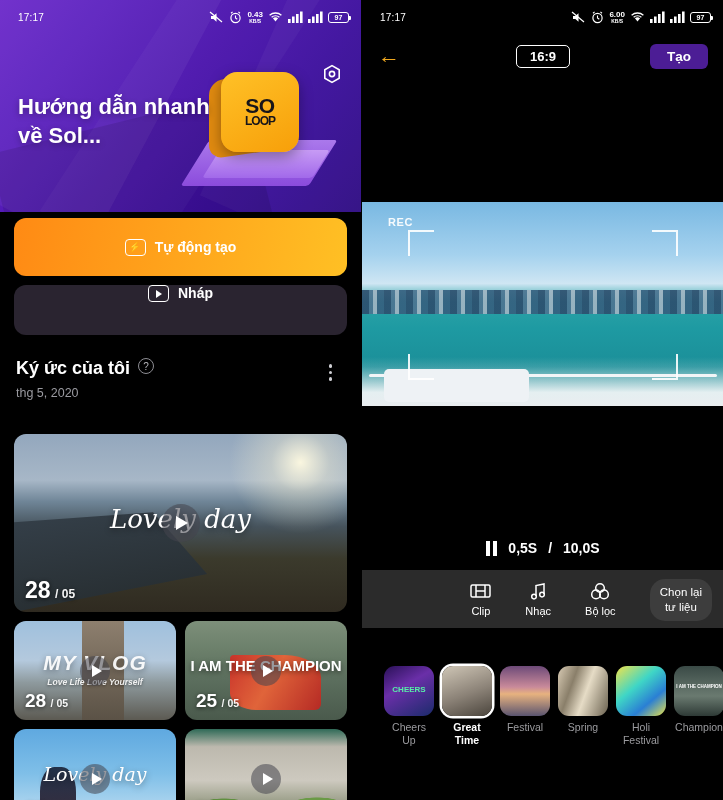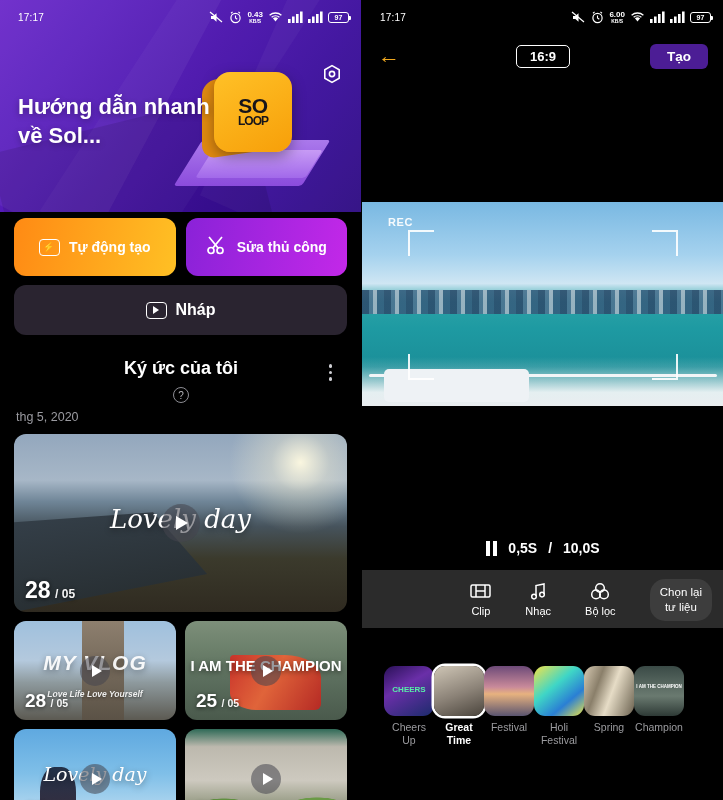--- a/index.html
+++ b/index.html
@@ -47,21 +47,21 @@
   .hero-title {
     position: absolute; left: 18px; top: 92px;
     color: #fff; font-size: 22px; font-weight: 700; line-height: 1.32;
     text-shadow: 0 2px 6px rgba(0,0,0,.3); width: 210px;
   }
   .gear-btn {
     position: absolute; right: 16px; top: 62px; width: 26px; height: 26px;
     display: flex; align-items: center; justify-content: center; cursor: pointer;
   }
   
-  .logo-wrap { position: absolute; right: 41px; top: 68px; width: 132px; height: 118px; }
+  .logo-wrap { position: absolute; right: 34px; top: 68px; width: 132px; height: 118px; }
   .logo-plat {
     position: absolute; left: 0; bottom: 0; width: 128px; height: 46px;
     background: linear-gradient(180deg,#b07ef0,#8f4ee0);
     transform: skewX(-32deg) ; border-radius: 3px; opacity: .95;
   }
   .logo-plat2 {
     position: absolute; left: 16px; bottom: 8px; width: 110px; height: 28px;
     background: linear-gradient(180deg,#c79bf5,#a269ea);
     transform: skewX(-32deg); border-radius: 3px;
   }
@@ -84,33 +84,33 @@
   .act-row { display: flex; gap: 10px; }
   .btn-auto, .btn-manual {
     flex: 1; height: 58px; border-radius: 12px;
     display: flex; align-items: center; justify-content: center; gap: 9px;
     color: #fff; font-size: 14px; font-weight: 600; cursor: pointer;
   }
   .btn-auto { background: linear-gradient(100deg,#ff8a14,#ffc024); }
   .btn-manual { background: linear-gradient(100deg,#8a22d8,#c328e8); line-height: 1.15; }
   .btn-draft {
     margin-top: 9px; height: 50px; border-radius: 12px; background: #2a2430;
-    display: flex; align-items: center; justify-content: center; gap: 9px;
-    color: #fff; font-size: 16px; font-weight: 600; cursor: pointer;
+    display: flex; justify-content: center; gap: 9px;
+    color: #fff; font-size: 14px; font-weight: 600; cursor: pointer;
   }
   .ic-film, .ic-draft {
     width: 21px; height: 17px; border: 1.7px solid #fff; border-radius: 4px;
     display: flex; align-items: center; justify-content: center; flex: none;
   }
   .ic-film:before { content:"⚡"; font-size: 9px; color:#fff; }
   .ic-draft:before { content:""; border-left: 6px solid #fff; border-top: 4px solid transparent; border-bottom: 4px solid transparent; }
 
   
   .sec-head { position: absolute; top: 358px; left: 16px; width: 330px; }
-  .sec-title-row { display: flex; align-items: center; gap: 8px; flex-direction: column; }
+  .sec-title-row { display: flex; align-items: flex-start; gap: 8px; }
   .sec-title { color: #fff; font-size: 18px; font-weight: 700; }
   .help-ic {
     width: 16px; height: 16px; border: 1.4px solid #8d8d93; border-radius: 50%;
     color: #b5b5ba; font-size: 10px; display: flex; align-items: center; justify-content: center; cursor: pointer;
   }
   .sec-sub { color: #9a9aa0; font-size: 12.5px; margin-top: 7px; }
   .kebab { position: absolute; right: 14px; top: 6px; display: flex; flex-direction: column; gap: 3px; cursor: pointer; }
   .kebab i { width: 3.5px; height: 3.5px; border-radius: 50%; background: #cfcfd4; display:block; }
 
   
@@ -142,21 +142,21 @@
     font-size: 26px; text-shadow: 0 2px 6px rgba(0,0,0,.45); white-space: nowrap;
   }
   .ov-vlog {
     position:absolute; left:50%; top: 42%; transform: translate(-50%,-50%);
     color: rgba(255,255,255,.92); font-size: 21px; font-weight: 800; font-style: italic;
     letter-spacing: 1px; text-shadow: 0 2px 6px rgba(0,0,0,.4); white-space: nowrap;
   }
   .ov-vlog-sub {
     position:absolute; left:50%; top: 62%; transform: translate(-50%,-50%);
     color: rgba(255,255,255,.9); font-size: 8.5px; font-style: italic; font-weight:700;
-    white-space: nowrap; text-shadow: 0 1px 3px rgba(0,0,0,.5); margin-top: 12px;
+    white-space: nowrap; text-shadow: 0 1px 3px rgba(0,0,0,.5);
   }
   .ov-champ {
     position:absolute; left:50%; top: 44%; transform: translate(-50%,-50%);
     color: #fff; font-size: 15px; font-weight: 600; white-space: nowrap;
     text-shadow: 0 2px 5px rgba(0,0,0,.5);
   }
   .ov-script.sm { font-size: 19px; top: 45%; }
 
   
   .bg-coast {
@@ -254,21 +254,21 @@
     background: #2b2b2b; display: flex; align-items: center; justify-content: center; gap: 34px;
   }
   .tool { display: flex; flex-direction: column; align-items: center; gap: 4px; color: #fff; font-size: 11px; cursor: pointer; }
   .tool .gl { height: 20px; display:flex; align-items:center; justify-content:center; }
   .reselect {
     position: absolute; right: 12px; top: 9px; background: #3d3d3d; color: #fff;
     font-size: 11.5px; line-height: 1.3; text-align: center; border-radius: 15px;
     padding: 6px 10px; cursor: pointer;
   }
 
-  .templates { position: absolute; top: 666px; left: 0; width: 362px; height: 110px; display: flex; padding-left: 22px; }
+  .templates { position: absolute; top: 666px; left: 0; width: 362px; height: 110px; display: flex; gap: 8px; padding-left: 22px; }
   .tpl { width: 50px; flex: none; display: flex; flex-direction: column; align-items: center; gap: 5px; cursor: pointer; }
   .tpl-thumb { width: 50px; height: 50px; border-radius: 11px; overflow: hidden; position: relative; }
   .tpl.sel .tpl-thumb { box-shadow: 0 0 0 2.5px #fff; }
   .tpl-name { color: #9b9b9f; font-size: 10.5px; text-align: center; line-height: 1.25; }
   .tpl.sel .tpl-name { color: #fff; font-weight: 700; }
   .t-cheers { background: linear-gradient(150deg,#2a1157,#6a2fa8 40%,#1b2b6b); }
   .t-cheers:after { content:"CHEERS"; position:absolute; left:50%; top:45%; transform:translate(-50%,-50%); color:#57f0a8; font-size:8px; font-weight:800; }
   .t-great { background: linear-gradient(160deg,#cfc6b6,#8b8277 55%,#4a443c); }
   .t-rama { background: linear-gradient(180deg,#6d4a78 0%,#c98a9a 42%,#e7b27f 56%,#5a5470 100%); }
   .t-spring { background: linear-gradient(110deg,#d8cbb4 0%,#8a7f6a 30%,#e6dcc6 55%,#6b6250 100%); }
@@ -355,30 +355,20 @@
         <circle cx="12" cy="11" r="2.6" stroke="#fff" stroke-width="1.6" fill="none"></circle>
       </svg>
     </div>
 
     <div class="actions">
       <div class="act-row">
         <div class="btn-auto">
           <span class="ic-film"></span>
           <span>Tự động tạo</span>
         </div>
-        <div class="btn-manual">
-          <span>
-            <svg width="22" height="22" viewBox="0 0 22 22">
-                <circle cx="5" cy="16.5" r="3" stroke="#fff" stroke-width="1.7" fill="none"></circle>
-                <circle cx="14" cy="16.5" r="3" stroke="#fff" stroke-width="1.7" fill="none"></circle>
-                <path d="M16 3L6.6 14.4M3 3l9.4 11.4" stroke="#fff" stroke-width="1.7" fill="none"></path>
-              </svg>
-          </span>
-          <span>Sửa thủ công</span>
-        </div>
       </div>
       <div class="btn-draft">
         <span class="ic-draft"></span>
         <span>Nháp</span>
       </div>
     </div>
 
     <div class="sec-head">
       <div class="sec-title-row">
         <span class="sec-title">Ký ức của tôi</span>
@@ -571,26 +561,26 @@
       </div>
       <div class="tpl sel">
         <div class="tpl-thumb t-great"></div>
         <div class="tpl-name">Great Time</div>
       </div>
       <div class="tpl">
         <div class="tpl-thumb t-rama"></div>
         <div class="tpl-name">Festival</div>
       </div>
       <div class="tpl">
+        <div class="tpl-thumb t-spring"></div>
+        <div class="tpl-name">Spring</div>
+      </div>
+      <div class="tpl">
         <div class="tpl-thumb t-holi"></div>
         <div class="tpl-name">Holi Festival</div>
-      </div>
-      <div class="tpl">
-        <div class="tpl-thumb t-spring"></div>
-        <div class="tpl-name">Spring</div>
       </div>
       <div class="tpl">
         <div class="tpl-thumb t-champ"></div>
         <div class="tpl-name">Champion</div>
       </div>
 
     </div>
 
   </div>
 </div>

